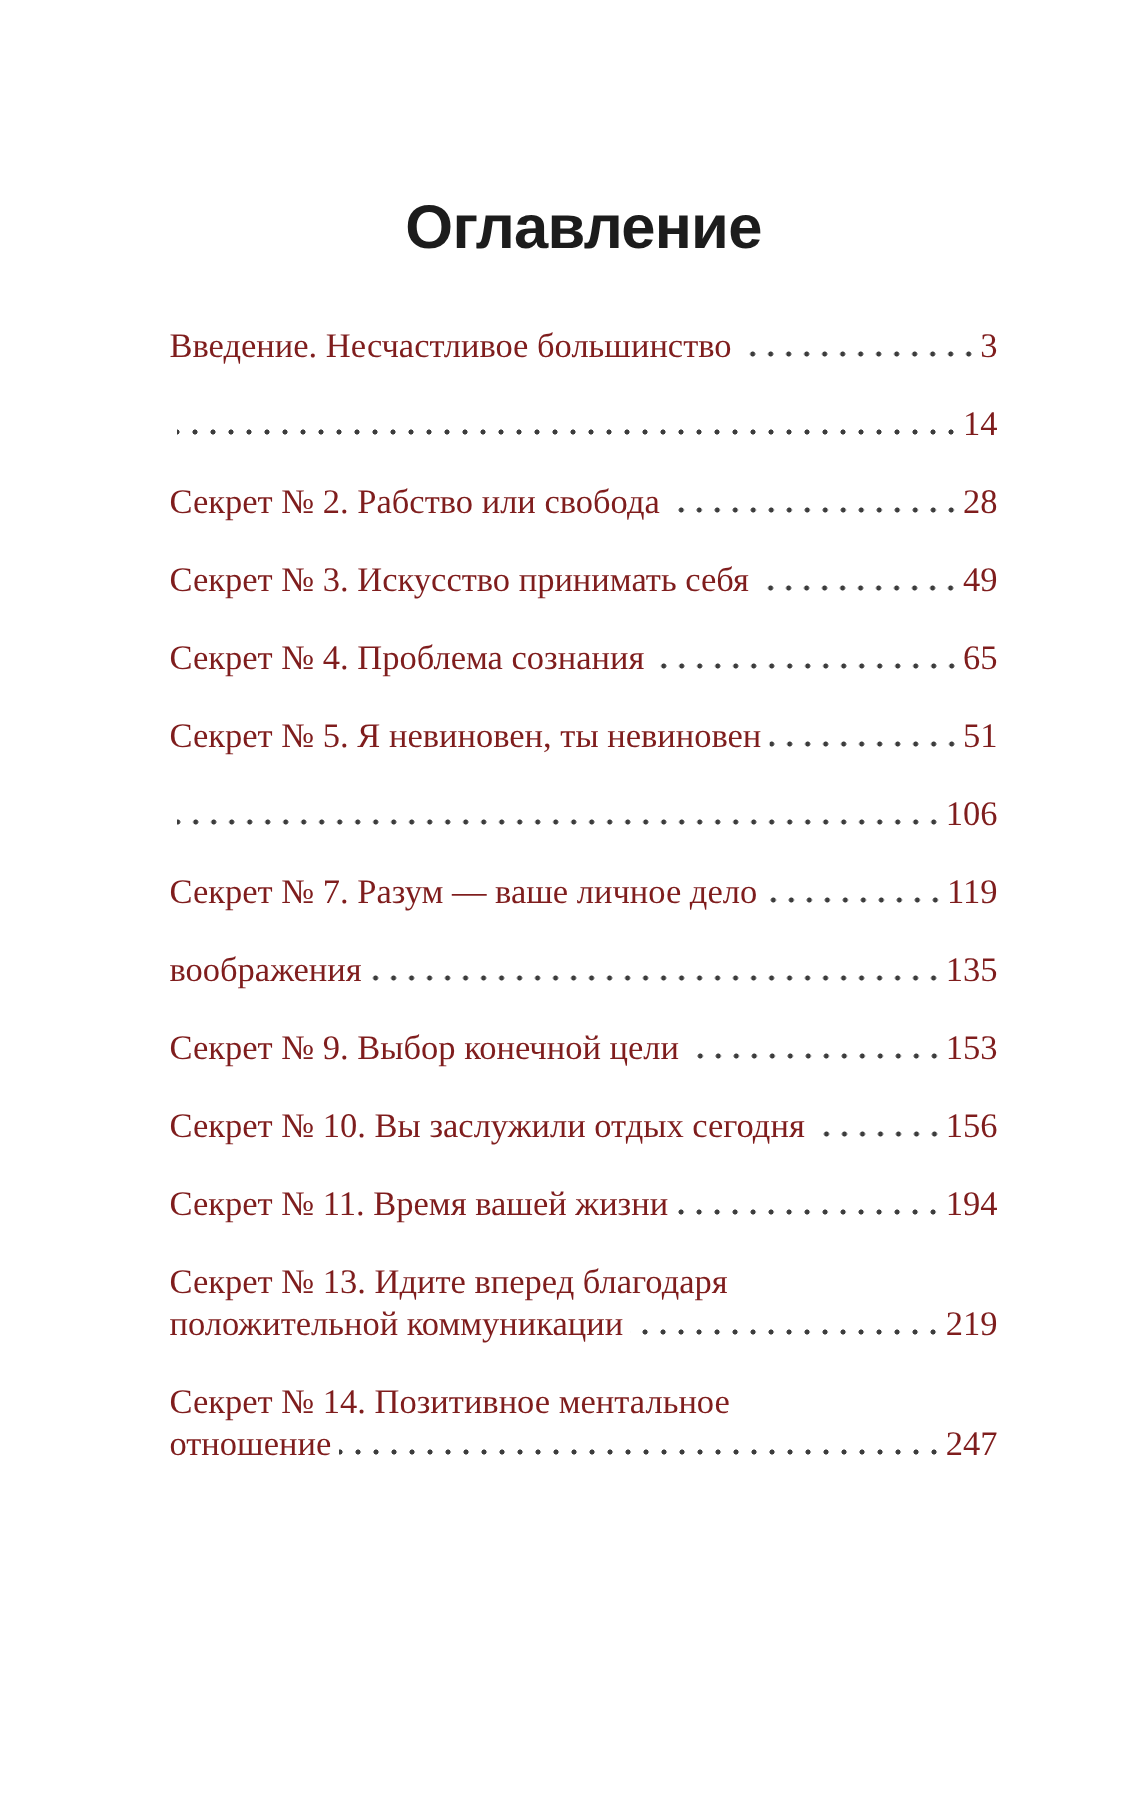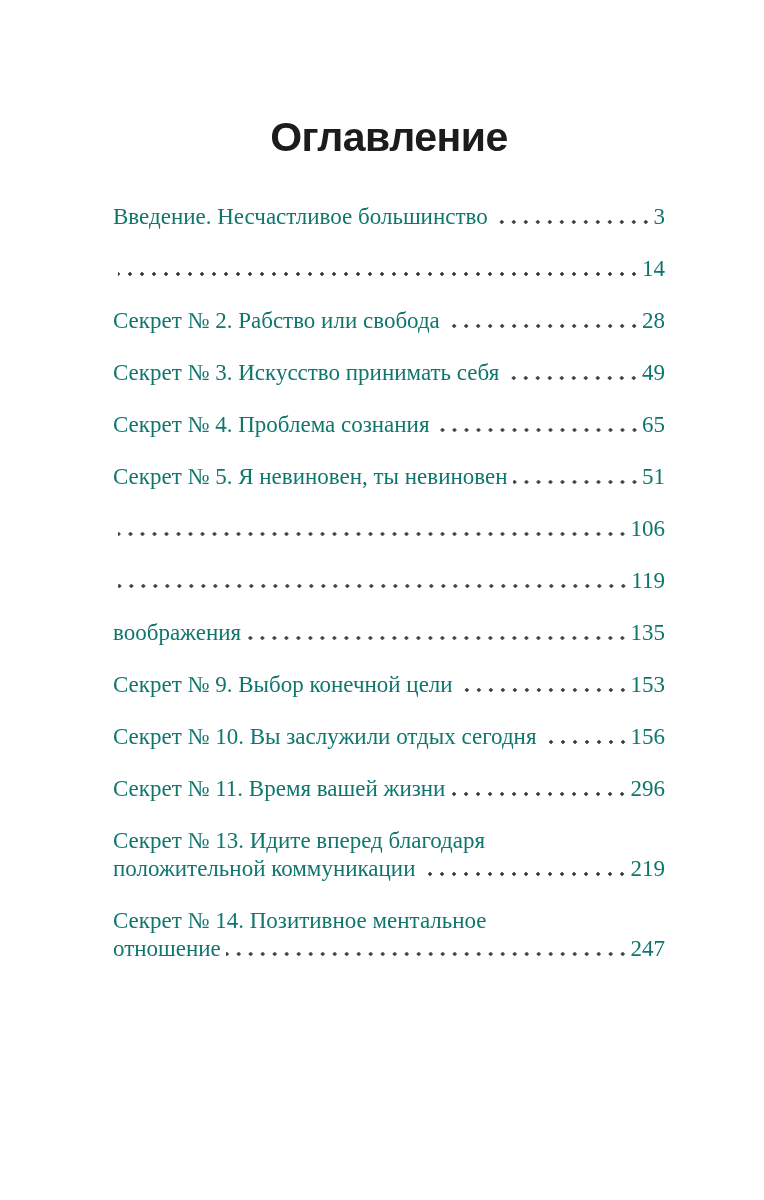--- a/index.html
+++ b/index.html
@@ -17,30 +17,30 @@
     padding: 112px 99px 0 113px;
   }
   .page-title {
     font-family: "Liberation Sans", sans-serif;
     font-weight: bold;
     font-size: 41px;
     line-height: 43px;
     letter-spacing: -0.5px;
     color: #1c1c1c;
     text-align: center;
-    margin: 4px 0 44px 0;
+    margin: 18px 0 44px 0;
   }
   .toc-list { }
   .toc-entry { margin-bottom: 24px; }
   .toc-line {
     display: flex;
     align-items: baseline;
     font-size: 23px;
     line-height: 28px;
-    color: #0f766e;
+    color: #7f1d1d;
   }
   .toc-entry-text { white-space: nowrap; }
   .toc-dots {
     flex: 1 1 auto;
     height: 4px;
     margin: 0 2px 0 5px;
     background-image: radial-gradient(circle, #3c3c3c 1.5px, transparent 1.9px);
     background-size: 12px 4px;
     background-repeat: repeat-x;
     background-position: right bottom;
@@ -106,20 +106,21 @@
 
     <div class="toc-entry">
       <div class="toc-line">
         <span class="toc-dots"></span>
         <span class="toc-page-number">106</span>
       </div>
     </div>
 
     <div class="toc-entry">
       <div class="toc-line">
+        <span class="toc-entry-text">Секрет № 7. Разум — ваше личное дело</span>
         <span class="toc-dots"></span>
         <span class="toc-page-number">119</span>
       </div>
     </div>
 
     <div class="toc-entry">
       <div class="toc-line">
         <span class="toc-entry-text">воображения</span>
         <span class="toc-dots"></span>
         <span class="toc-page-number">135</span>
@@ -139,21 +140,21 @@
         <span class="toc-entry-text">Секрет № 10. Вы заслужили отдых сегодня</span>
         <span class="toc-dots"></span>
         <span class="toc-page-number">156</span>
       </div>
     </div>
 
     <div class="toc-entry">
       <div class="toc-line">
         <span class="toc-entry-text">Секрет № 11. Время вашей жизни</span>
         <span class="toc-dots"></span>
-        <span class="toc-page-number">296</span>
+        <span class="toc-page-number">194</span>
       </div>
     </div>
 
 
     <div class="toc-entry">
       <div class="toc-line">
         <span class="toc-entry-text">Секрет № 13. Идите вперед благодаря</span>
       </div>
       <div class="toc-line">
         <span class="toc-entry-text">положительной коммуникации</span>

